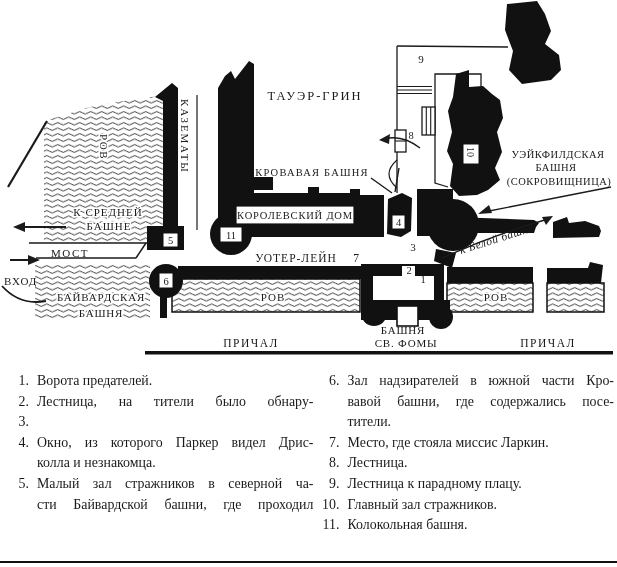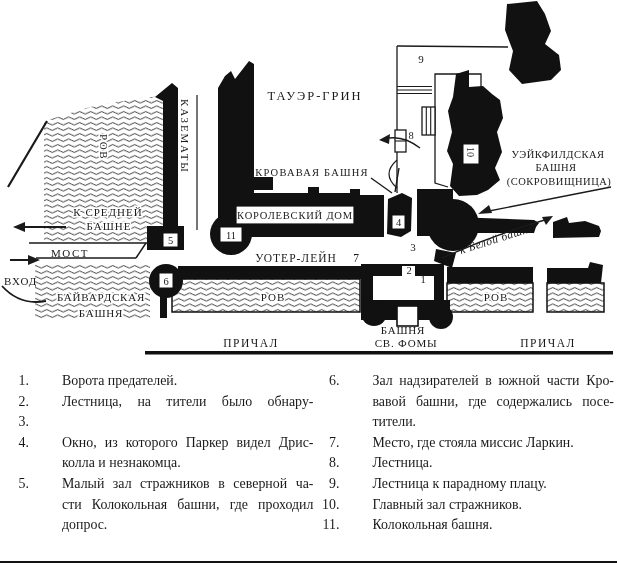--- a/index.html
+++ b/index.html
@@ -7,21 +7,21 @@
         font-family:"Liberation Serif","DejaVu Serif",serif;color:#1a1a1a;}
   svg{display:block;}
   .lbl{font-family:"Liberation Serif","DejaVu Serif",serif;fill:#1a1a1a;}
   .halo{stroke:#ffffff;stroke-width:3;paint-order:stroke;}
   .legend{display:flex;padding:0 3px;margin-top:9px;}
   .col{box-sizing:border-box;}
   .col.left{width:312px;}
   .col.right{width:302px;}
   .item{display:flex;font-size:13.9px;line-height:20.6px;}
   .num{flex:0 0 26px;text-align:right;margin-right:8px;}
-  .txt{flex:1 1 auto;margin-left:25px;}
+  .txt{flex:1 1 auto;}
   .ln{display:block;}
   .ln.j{text-align:justify;text-align-last:justify;}
   .bottom-rule{position:absolute;left:0;right:0;top:561px;border-top:2.5px solid #111;}
 </style>
 </head>
 <body>
 
 <div class="page">
 
 <svg width="617" height="362" viewBox="0 0 617 362">
@@ -199,22 +199,21 @@
       <span class="num">4.</span>
       <span class="txt">
         <span class="ln j">Окно, из которого Паркер видел Дрис-</span>
         <span class="ln">колла и незнакомца.</span>
       </span>
     </div>
     <div class="item">
       <span class="num">5.</span>
       <span class="txt">
         <span class="ln j">Малый зал стражников в северной ча-</span>
-        <span class="ln j">сти Колокольная башни, где проходил</span>
-        <span class="ln">допрос.</span>
+        <span class="ln j">сти Байвардской башни, где проходил</span>
       </span>
     </div>
   </div>
   <div class="col right">
     <div class="item">
       <span class="num">6.</span>
       <span class="txt">
         <span class="ln j">Зал надзирателей в южной части Кро-</span>
         <span class="ln j">вавой башни, где содержались посе-</span>
         <span class="ln">тители.</span>

